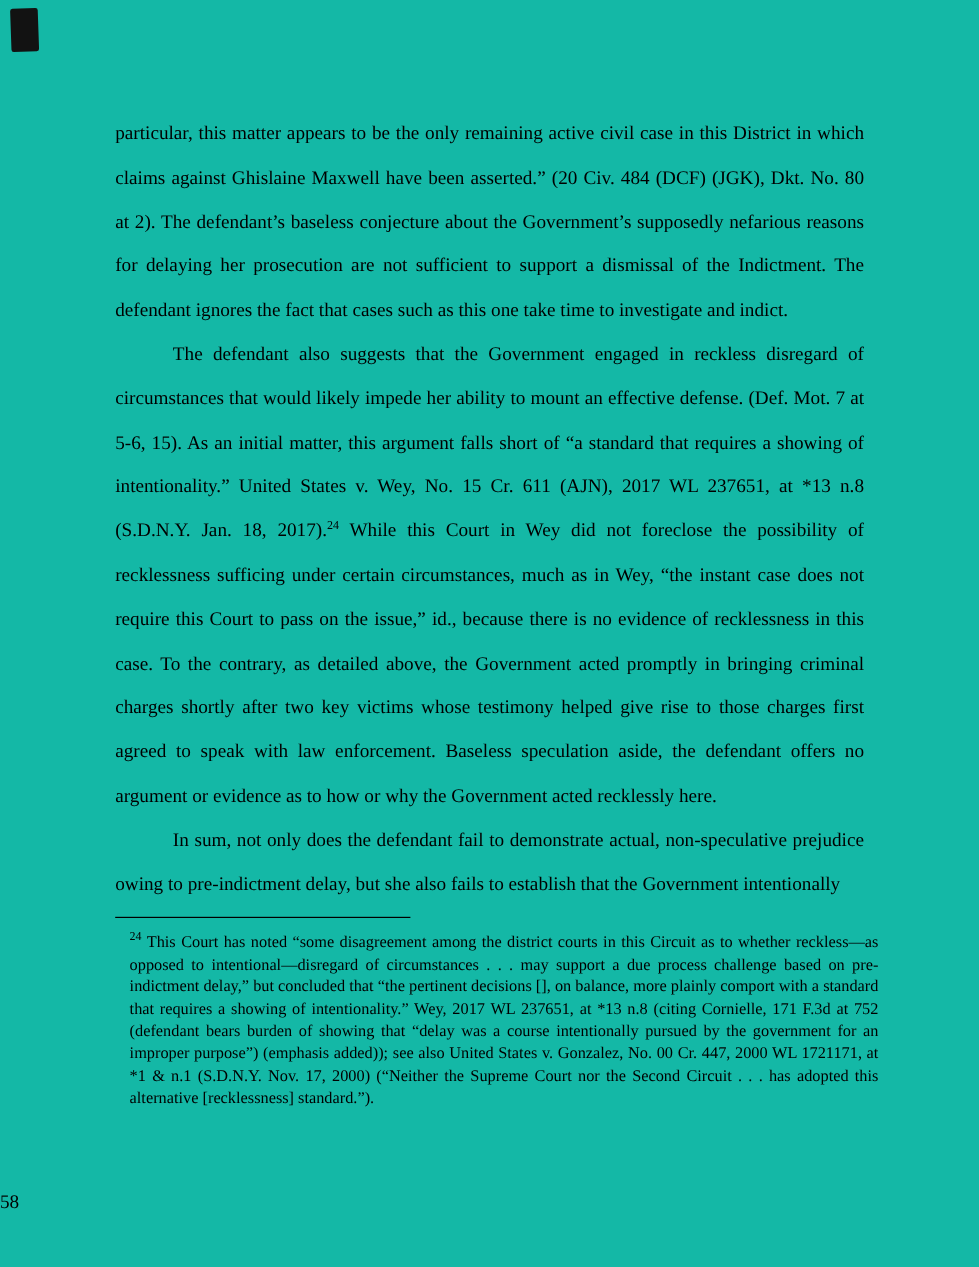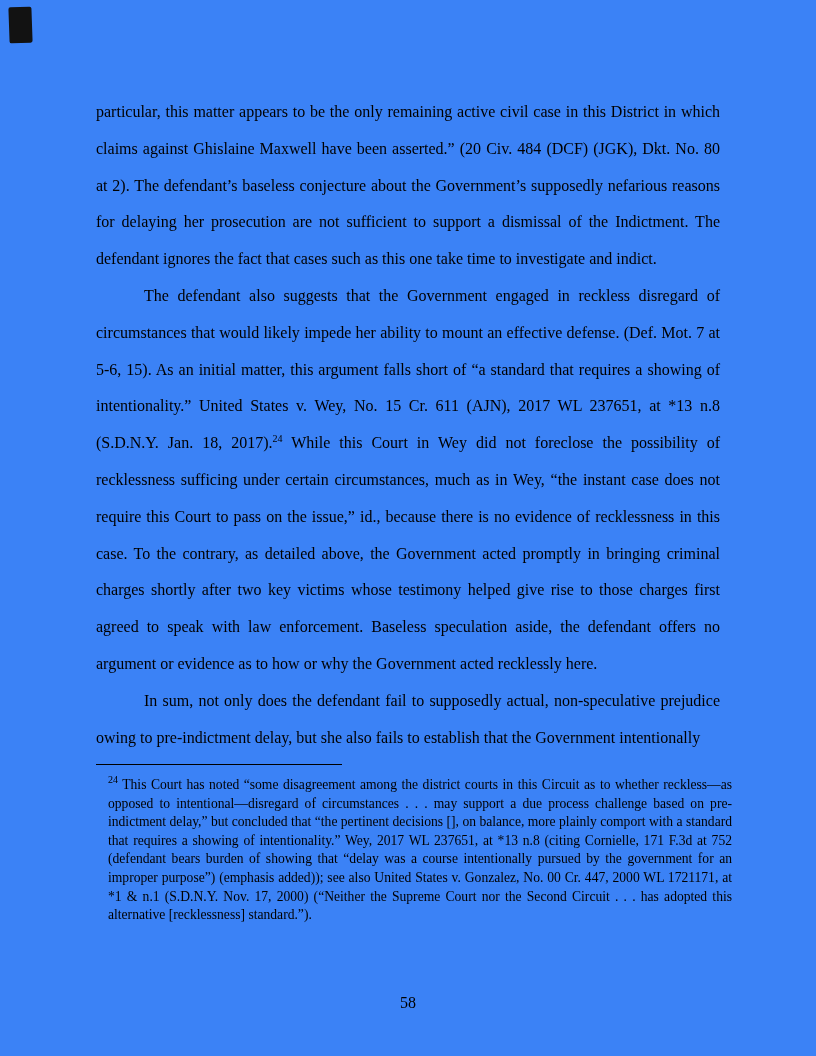--- a/index.html
+++ b/index.html
@@ -2,21 +2,21 @@
 <html><head>
 <meta charset="utf-8">
 <style>
   * { margin: 0; padding: 0; box-sizing: border-box; }
   html, body { background: #ffffff; }
   .page {
     position: relative;
     width: 816px;
     height: 1056px;
     margin: 0 auto;
-    background: #3b82f6;
+    background: #14b8a6;
     color: #000000;
     font-family: "Liberation Serif", "DejaVu Serif", serif;
     overflow: hidden;
   }
   .corner-artifact {
     position: absolute;
     left: 9px;
     top: 7px;
     width: 23px;
     height: 36px;
@@ -57,34 +57,34 @@
     width: 624px;
     font-size: 13.6px;
     line-height: 18.6px;
     text-align: justify;
   }
   .page-number {
     position: absolute;
     left: 0;
     right: 0;
     top: 994px;
-    text-align: center;
+    text-align: left;
     font-size: 16px;
   }
 </style>
 </head>
 <body>
 
 <div class="page">
   <div class="corner-artifact"></div>
 
   <div class="content">
     <p class="para"><span>particular, this matter appears to be the only remaining active civil case in this District in which claims against Ghislaine Maxwell have been asserted.”  (20 Civ. 484 (DCF) (JGK), Dkt. No. 80 at 2).  The defendant’s baseless conjecture about the Government’s supposedly nefarious reasons for delaying her prosecution are not sufficient to support a dismissal of the Indictment.  The defendant ignores the fact that cases such as this one take time to investigate and indict.</span></p>
     <p class="para indent"><span>The defendant also suggests that the Government engaged in reckless disregard of circumstances that would likely impede her ability to mount an effective defense.  (Def. Mot. 7 at 5-6, 15).  As an initial matter, this argument falls short of “a standard that requires a showing of intentionality.”  </span><span class="it">United States v. Wey</span><span>, No. 15 Cr. 611 (AJN), 2017 WL 237651, at *13 n.8 (S.D.N.Y. Jan. 18, 2017).</span><sup>24</sup><span>  While this Court in </span><span class="it">Wey</span><span> did not foreclose the possibility of recklessness sufficing under certain circumstances, much as in </span><span class="it">Wey</span><span>, “the instant case does not require this Court to pass on the issue,” </span><span class="it">id.</span><span>, because there is no evidence of recklessness in this case.  To the contrary, as detailed above, the Government acted promptly in bringing criminal charges shortly after two key victims whose testimony helped give rise to those charges first agreed to speak with law enforcement.  Baseless speculation aside, the defendant offers no argument or evidence as to how or why the Government acted recklessly here.</span></p>
-    <p class="para indent"><span>In sum, not only does the defendant fail to supposedly actual, non-speculative prejudice owing to pre-indictment delay, but she also fails to establish that the Government intentionally</span></p>
+    <p class="para indent"><span>In sum, not only does the defendant fail to demonstrate actual, non-speculative prejudice owing to pre-indictment delay, but she also fails to establish that the Government intentionally</span></p>
   </div>
 
   <div class="fn-sep"></div>
 
   <div class="footnote"><sup>24</sup><span> This Court has noted “some disagreement among the district courts in this Circuit as to whether </span><span class="it">reckless</span><span>—as opposed to intentional—disregard of circumstances . . . may support a due process challenge based on pre-indictment delay,” but concluded that “the pertinent decisions [], on balance, more plainly comport with a standard that requires a showing of intentionality.”  </span><span class="it">Wey</span><span>, 2017 WL 237651, at *13 n.8 (citing </span><span class="it">Cornielle</span><span>, 171 F.3d at 752 (defendant bears burden of showing that “delay was a course </span><span class="it">intentionally</span><span> pursued by the government for an improper purpose”) (emphasis added)); </span><span class="it">see also United States v. Gonzalez</span><span>, No. 00 Cr. 447, 2000 WL 1721171, at *1 &amp; n.1 (S.D.N.Y. Nov. 17, 2000) (“Neither the Supreme Court nor the Second Circuit . . . has adopted this alternative [recklessness] standard.”).</span></div>
 
   <div class="page-number">58</div>
 </div>
 
 </body></html>

